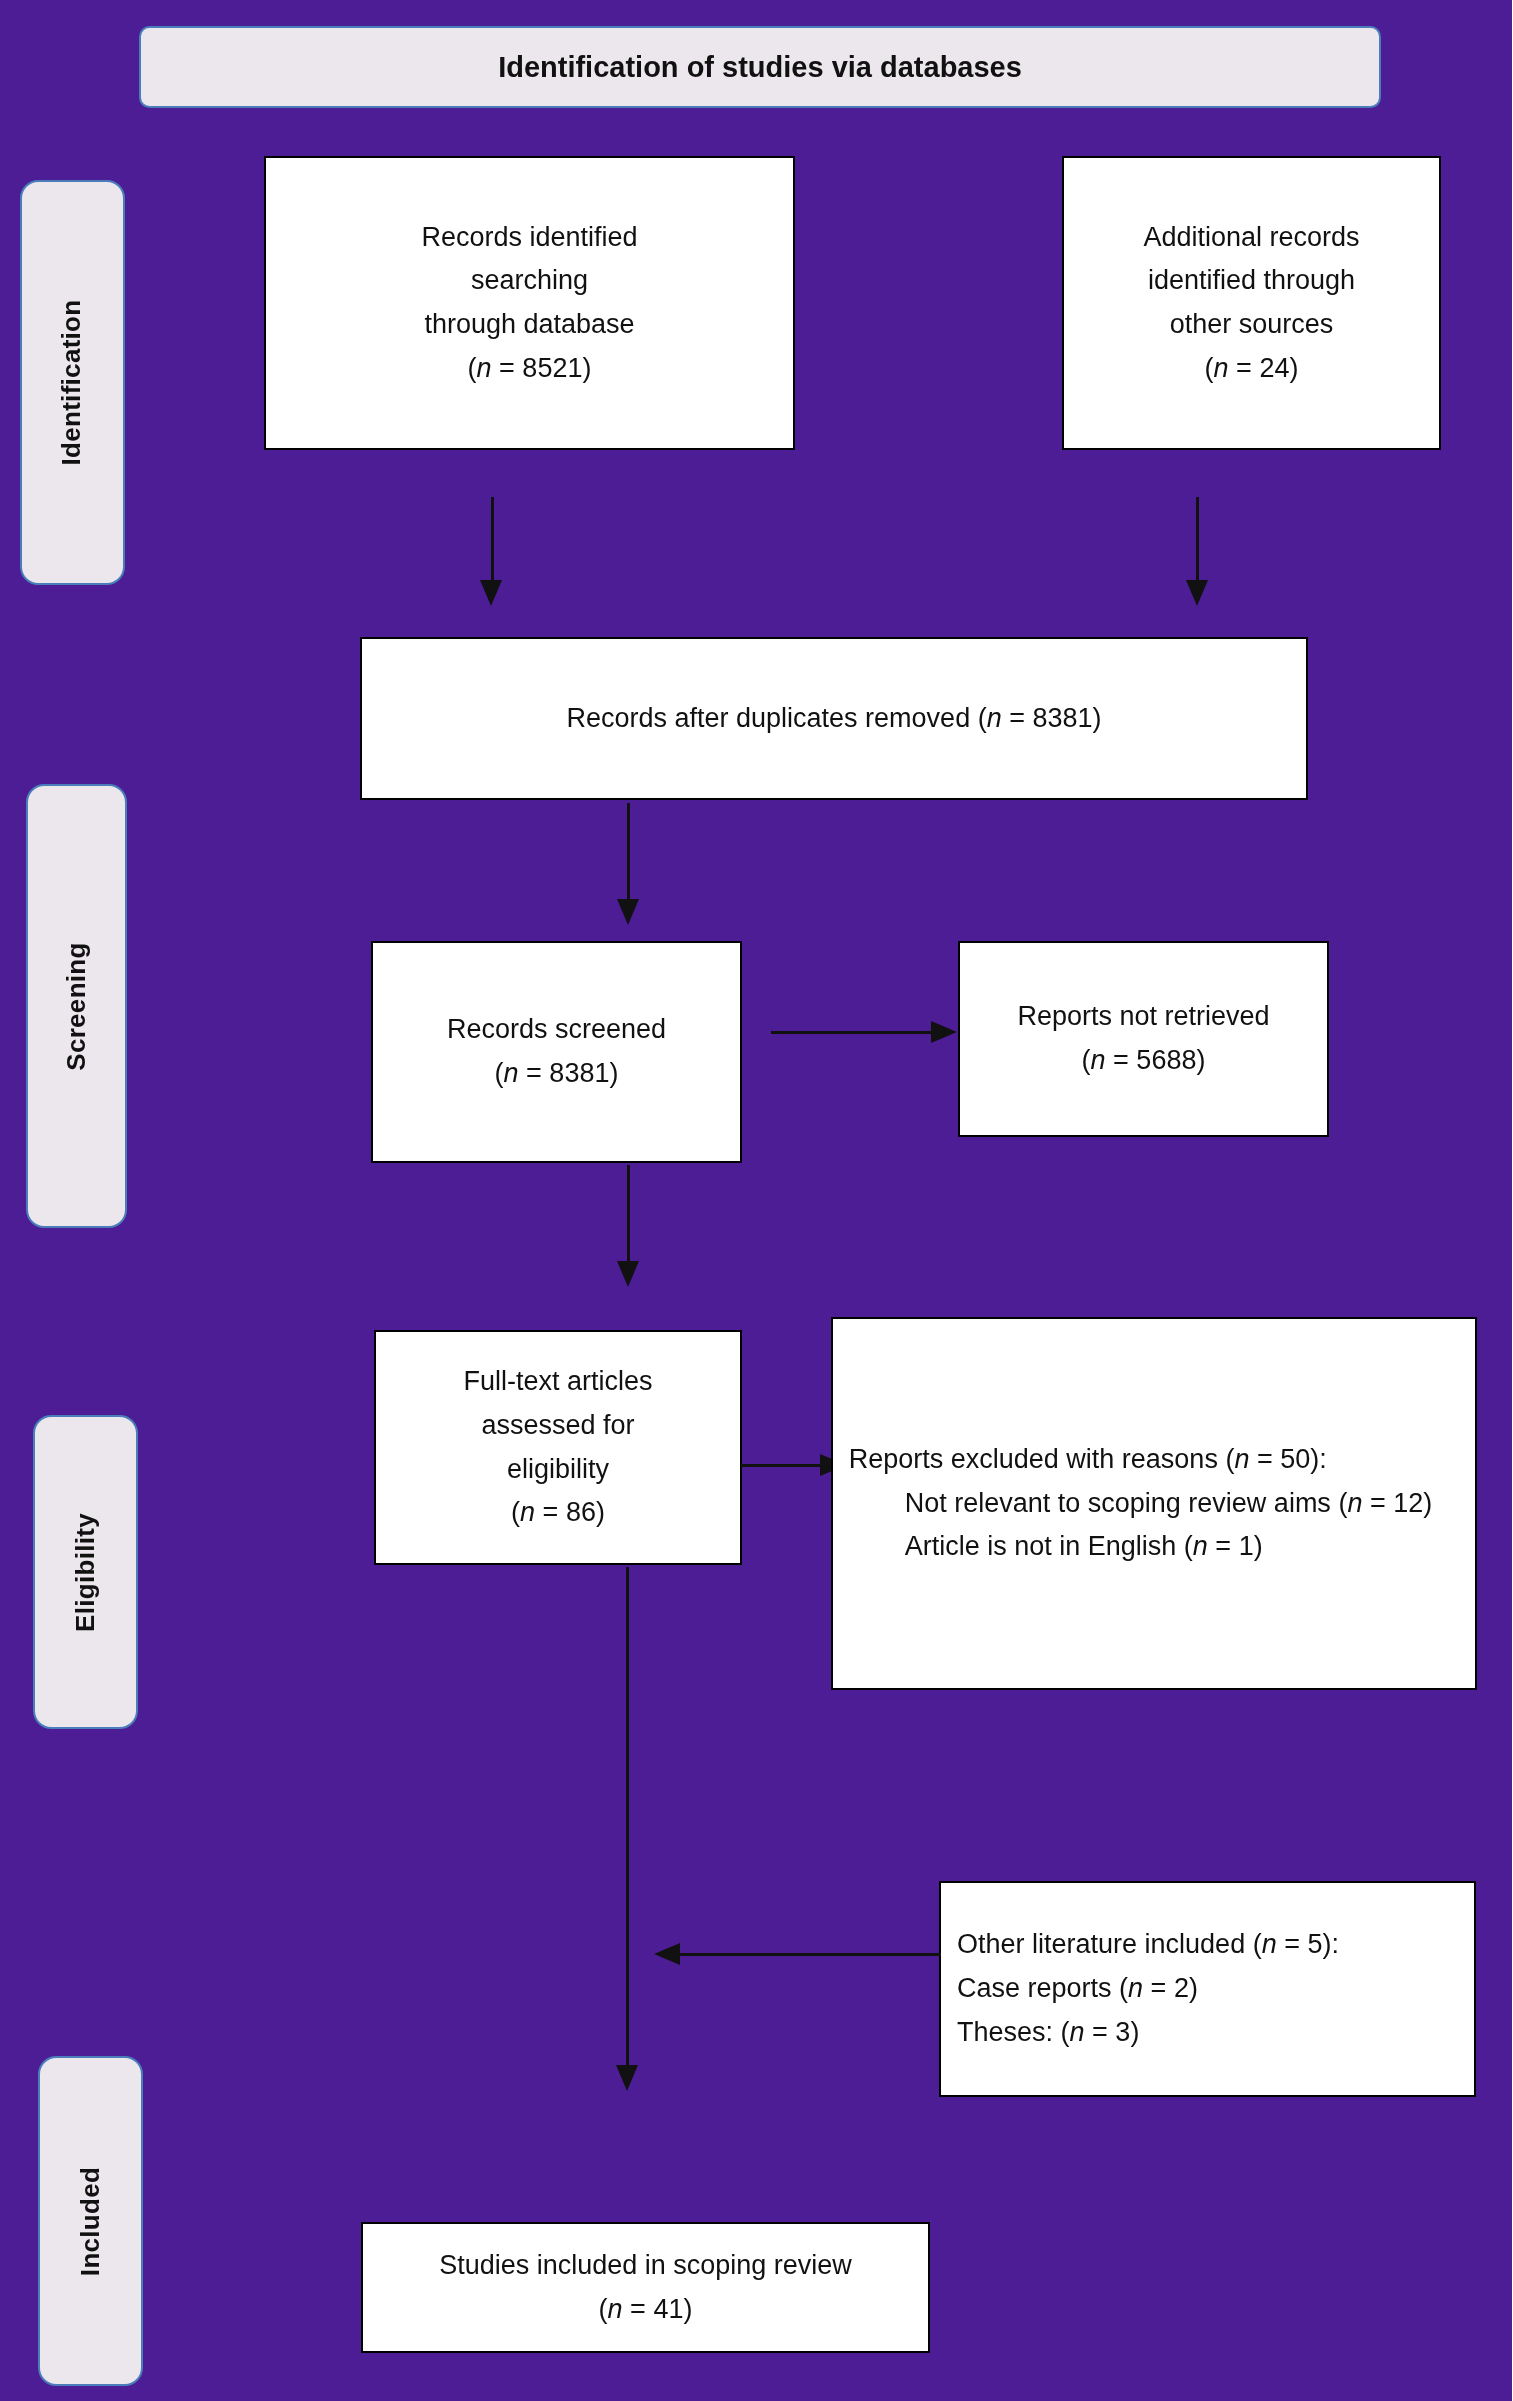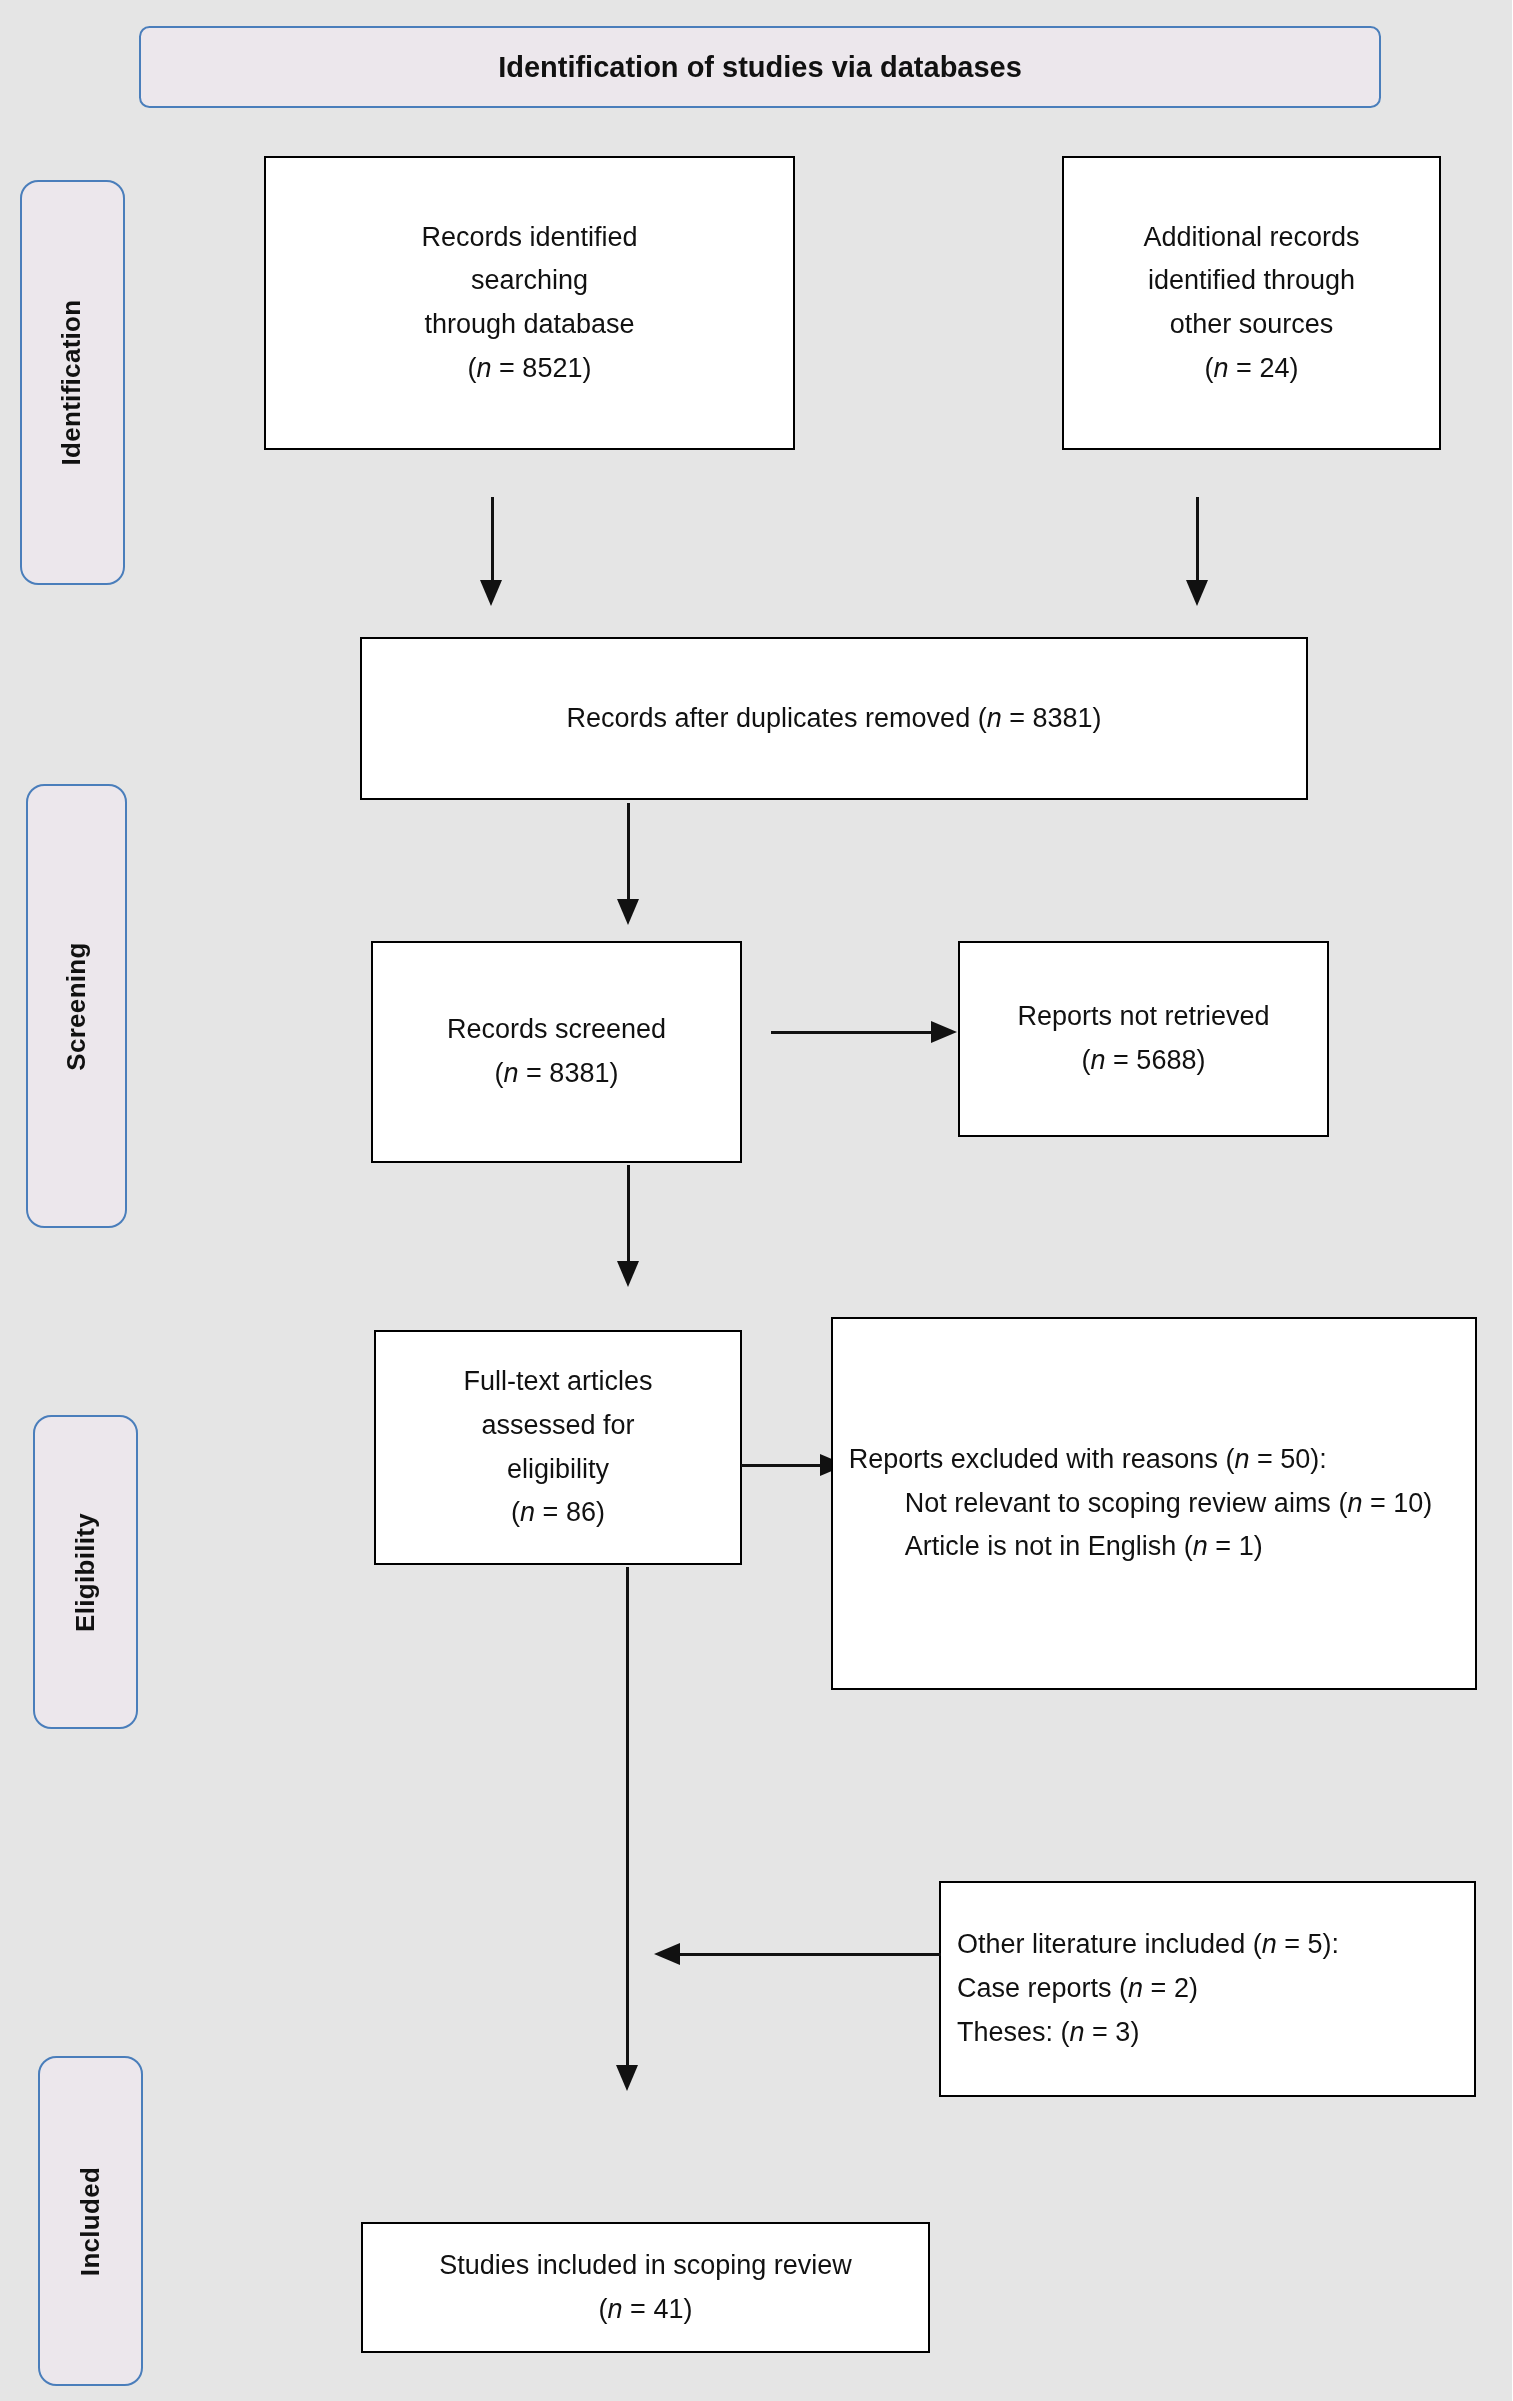--- a/index.html
+++ b/index.html
@@ -8,21 +8,21 @@
     padding: 0;
     background: #ffffff;
   }
   body {
     font-family: "Liberation Sans", sans-serif;
   }
   #canvas {
     position: relative;
     width: 1512px;
     height: 2401px;
-    background: #e5e5e5;
+    background: #4c1d95;
     overflow: hidden;
   }
 
   
   .stage-tab {
     position: absolute;
     background: #ece7ec;
     border: 2.6px solid #4a7ebb;
     border-radius: 18.3px;
     box-sizing: border-box;
@@ -184,21 +184,21 @@
     <p>assessed for</p>
     <p>eligibility</p>
     <p>(<em>n</em> = <span>86</span>)</p>
   </div>
 
   <div class="hline" style="left:741px; top:1464px; width:95px;"></div>
   <div class="arrow-right" style="left:820px; top:1454px;"></div>
 
   <div class="pbox left" style="left:831px; top:1317px; width:646px; height:373px;">
     <p>Reports excluded with reasons (<em>n</em> = <span>50</span>):</p>
-    <p class="indent" style="text-align:justify; text-align-last:left;">Not relevant to scoping review aims (<em>n</em> = <span>10</span>)</p>
+    <p class="indent" style="text-align:justify; text-align-last:left;">Not relevant to scoping review aims (<em>n</em> = <span>12</span>)</p>
     <p class="indent">Article is not in English (<em>n</em> = <span>1</span>)</p>
   </div>
 
   <div class="vline" style="left:626px; top:1567px; height:503px;"></div>
   <div class="arrow-down" style="left:616px; top:2065px;"></div>
 
   <div class="pbox left" style="left:939px; top:1881px; width:537px; height:216px;padding-left:16px;">
     <p>Other literature included (<em>n</em> = <span>5</span>):</p>
     <p>Case reports (<em>n</em> = <span>2</span>)</p>
     <p>Theses: (<em>n</em> = <span>3</span>)</p>

